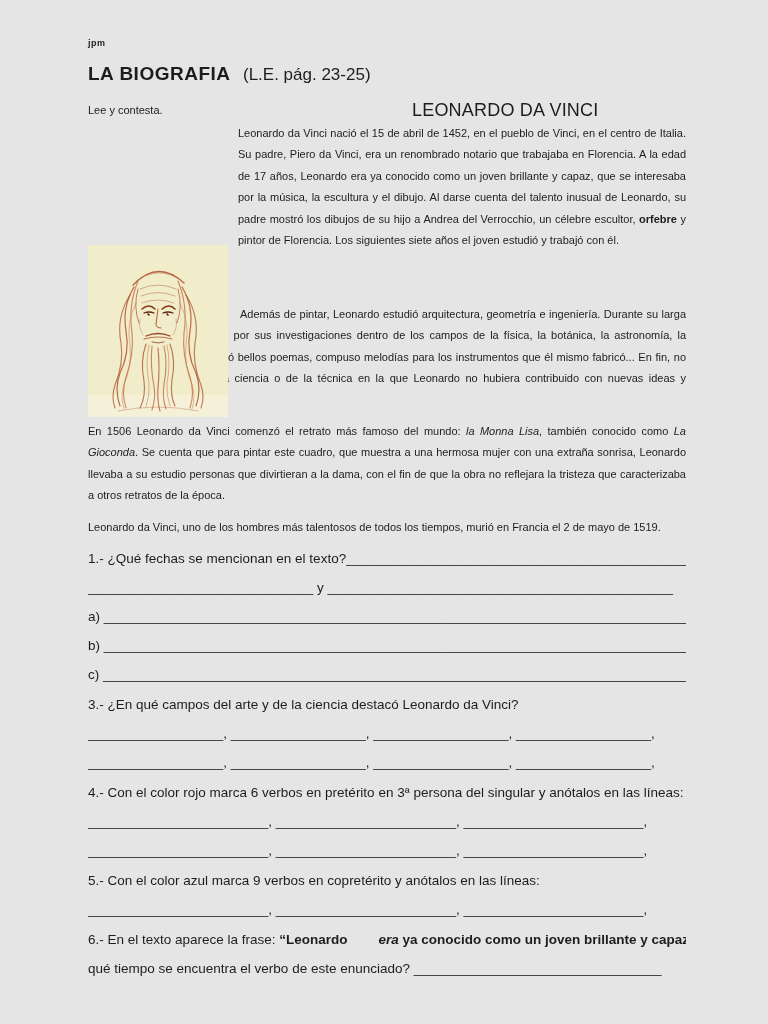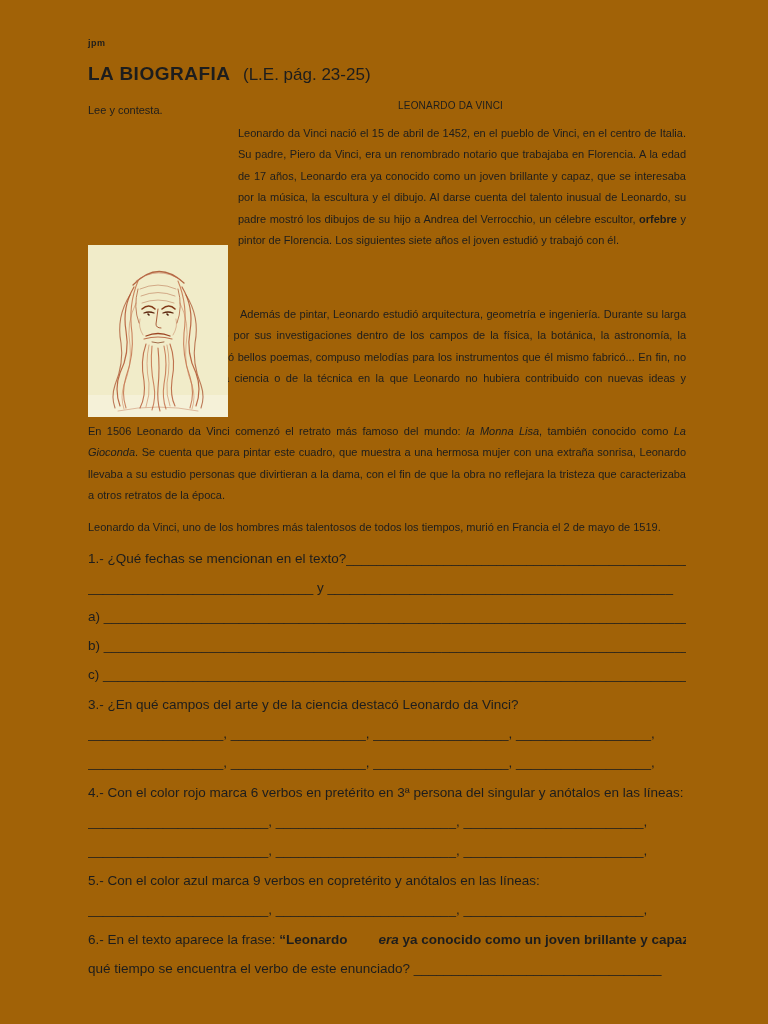--- a/index.html
+++ b/index.html
@@ -1,37 +1,37 @@
 <!DOCTYPE html>
 <html><head>
 <meta charset="utf-8">
 <style>
   * { margin:0; padding:0; box-sizing:border-box; }
   html,body { background:#ffffff; }
   .page {
     position:relative;
     width:768px; height:1024px;
-    background:#a16207;
+    background:#e5e5e5;
     color:#1d1d1d;
     font-family:"Liberation Sans", sans-serif;
     overflow:hidden;
   }
   .content {
     position:absolute; left:88px; top:0; width:598px;
   }
   .marker {
     margin-top:38px;
     font-size:9px; font-weight:700; letter-spacing:.5px;
   }
   .title-row { margin-top:15px; }
   .doc-title { font-size:19px; font-weight:700; letter-spacing:.5px; display:inline; }
   .doc-title-ref { font-size:17px; font-weight:400; display:inline; margin-left:8px; }
   .header-row { position:relative; margin-top:15px; height:17px; }
   .instruction { font-size:11px; }
-  .reading-title { position:absolute; left:310px; top:0; font-size:10px; letter-spacing:.2px; }
+  .reading-title { position:absolute; left:324px; top:0; font-size:18px; letter-spacing:.2px; }
   .portrait {
     position:absolute; left:0px; top:122px;
     width:140px; height:172px;
   }
   .reading { position:relative; margin-top:6px; font-size:11px; line-height:21.4px; text-align:justify; }
   .p1 { margin-left:150px; min-height:175px; }
   .p2 { margin-top:6px; text-indent:152px; }
   .p3 { margin-top:10px; }
   .p4 { margin-top:10px; }
   .questions { font-size:13.5px; }

